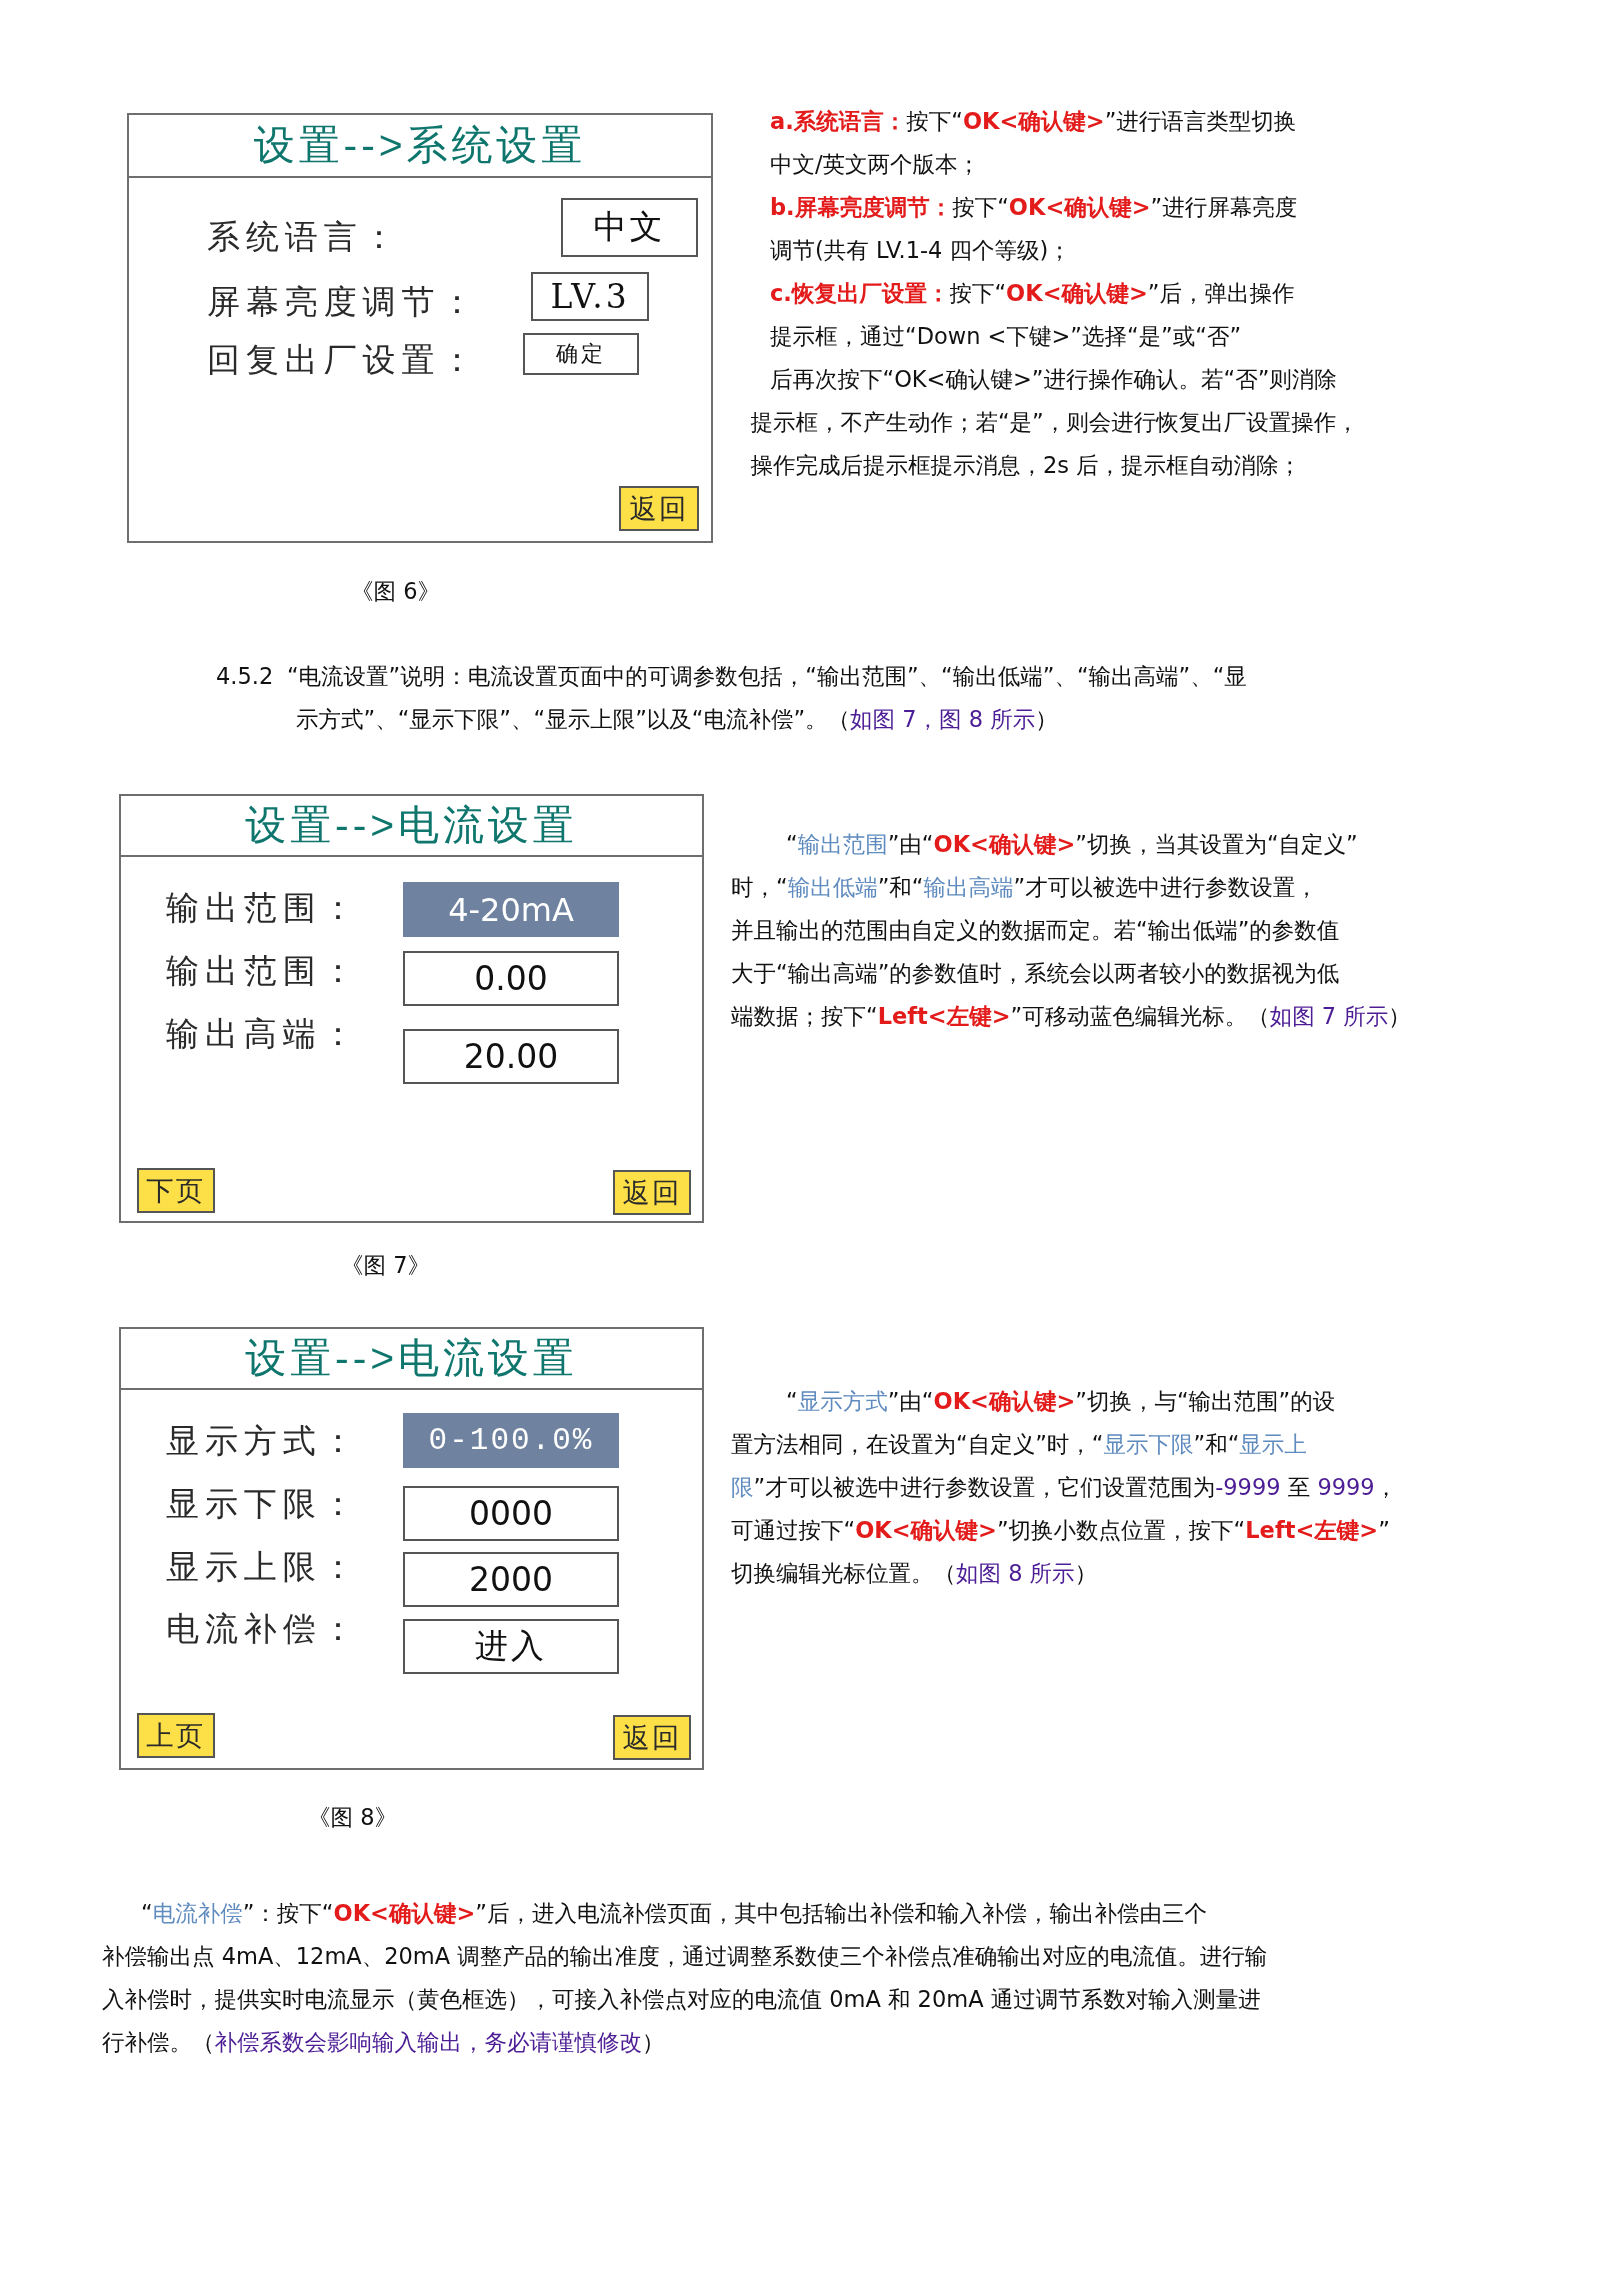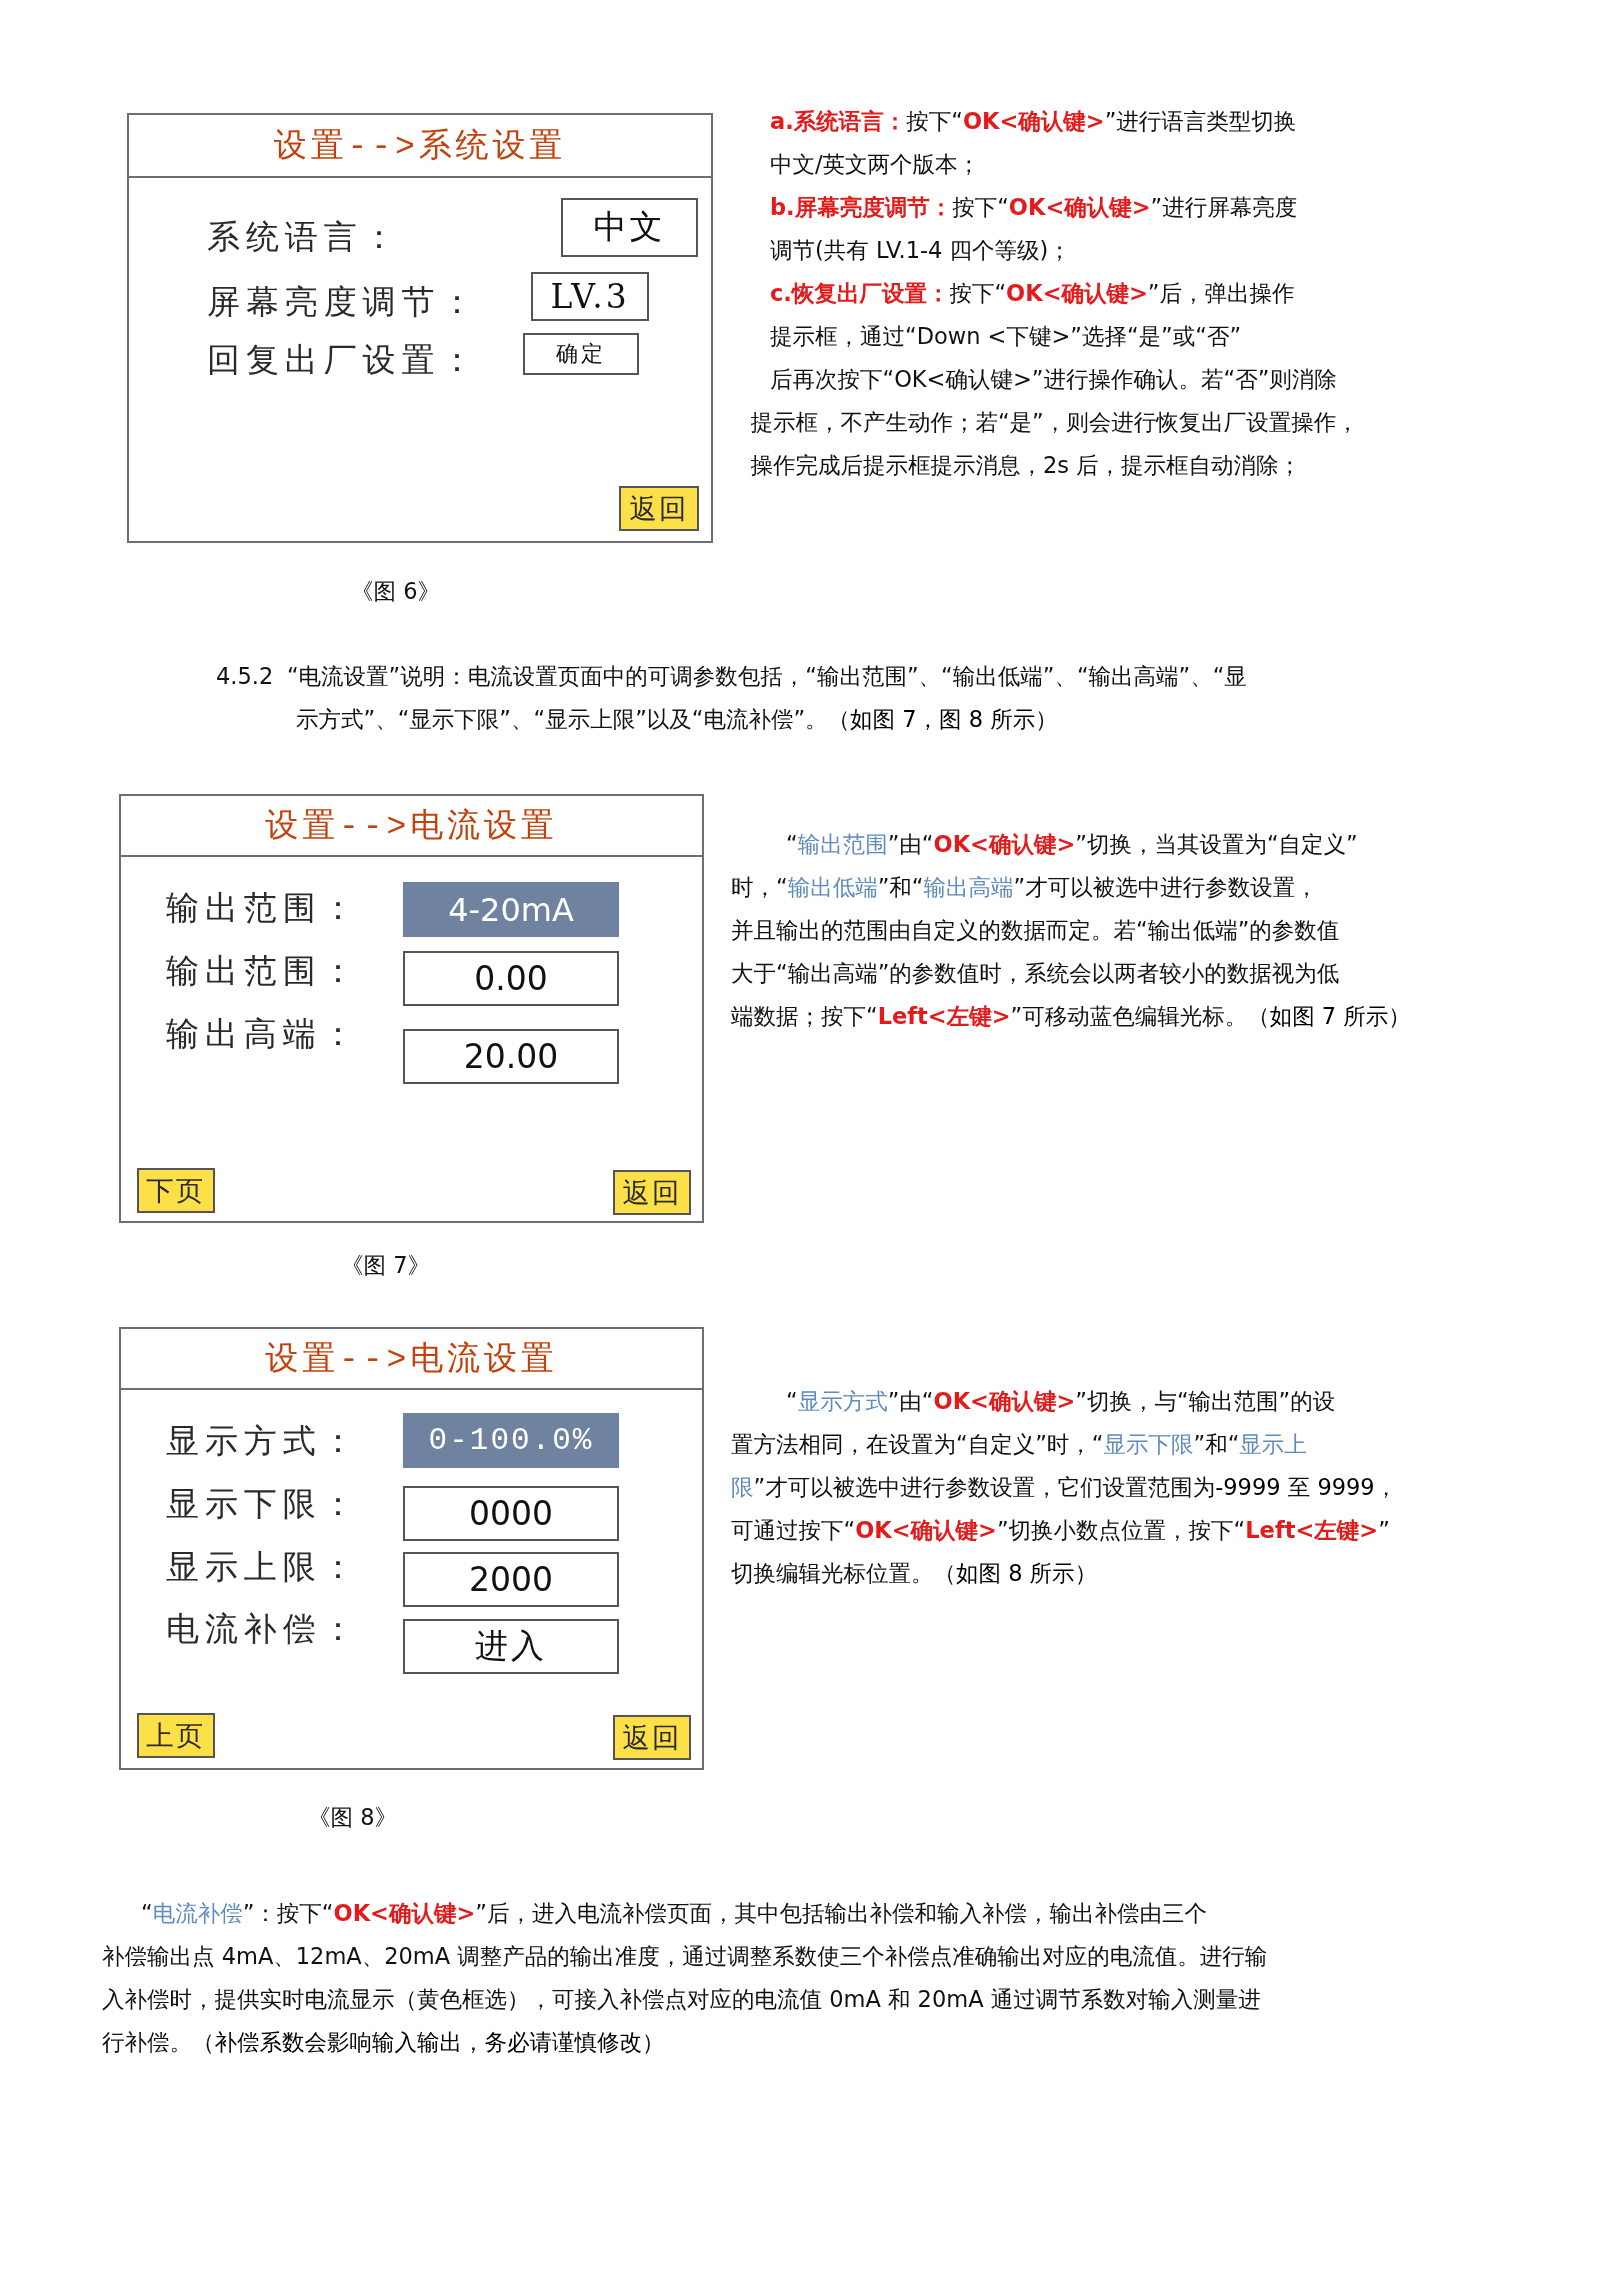--- a/index.html
+++ b/index.html
@@ -11,22 +11,22 @@
 
   
   .screen {
     position: absolute; box-sizing: border-box;
     border: 2px solid #6e6e6e; background: #ffffff;
   }
   .screen .hdr {
     position: absolute; left: 0; right: 0; top: 0;
     border-bottom: 2px solid #6e6e6e;
     display: flex; align-items: center; justify-content: center;
-    font-family: Liberation Mono, monospace;
-    font-size: 33px; letter-spacing: 3.9px; color: #c2410c;
+    font-family: Liberation Sans, sans-serif;
+    font-size: 41px; letter-spacing: 3.9px; color: #0f766e;
   }
   .screen .lbl {
     position: absolute;
     font-family: "DejaVu Serif", "Liberation Serif", serif;
     font-size: 33px; letter-spacing: 5.9px; color: #2a2a2a; white-space: nowrap;
   }
   .screen .val {
     position: absolute; box-sizing: border-box;
     border: 2px solid #555555; background: #ffffff;
     display: flex; align-items: center; justify-content: center;
@@ -48,21 +48,21 @@
     font-family: "DejaVu Serif", "Liberation Serif", serif;
     font-size: 27.4px; letter-spacing: 2px; color: #2a2a2a; cursor: pointer;
   }
 
   
   .p {
     position: absolute; font-size: 22.5px; line-height: 43px;
     color: #111111; white-space: nowrap;
   }
   .red-b { color: #e31b1b; font-weight: bold; }
-  .red { color: #000000; }
+  .red { color: #4c1d95; }
   .blue { color: #5f8bbf; }
   .caption { position: absolute; font-size: 22.5px; color: #111111; white-space: nowrap; }
 </style>
 </head>
 <body>
 
 <div class="screen" style="left:127px; top:113px; width:586px; height:430px;">
   <div class="hdr" style="height:61px;">设置--&gt;系统设置</div>
 
   <div class="lbl" style="left:78px; top:100px;">系统语言：</div>

